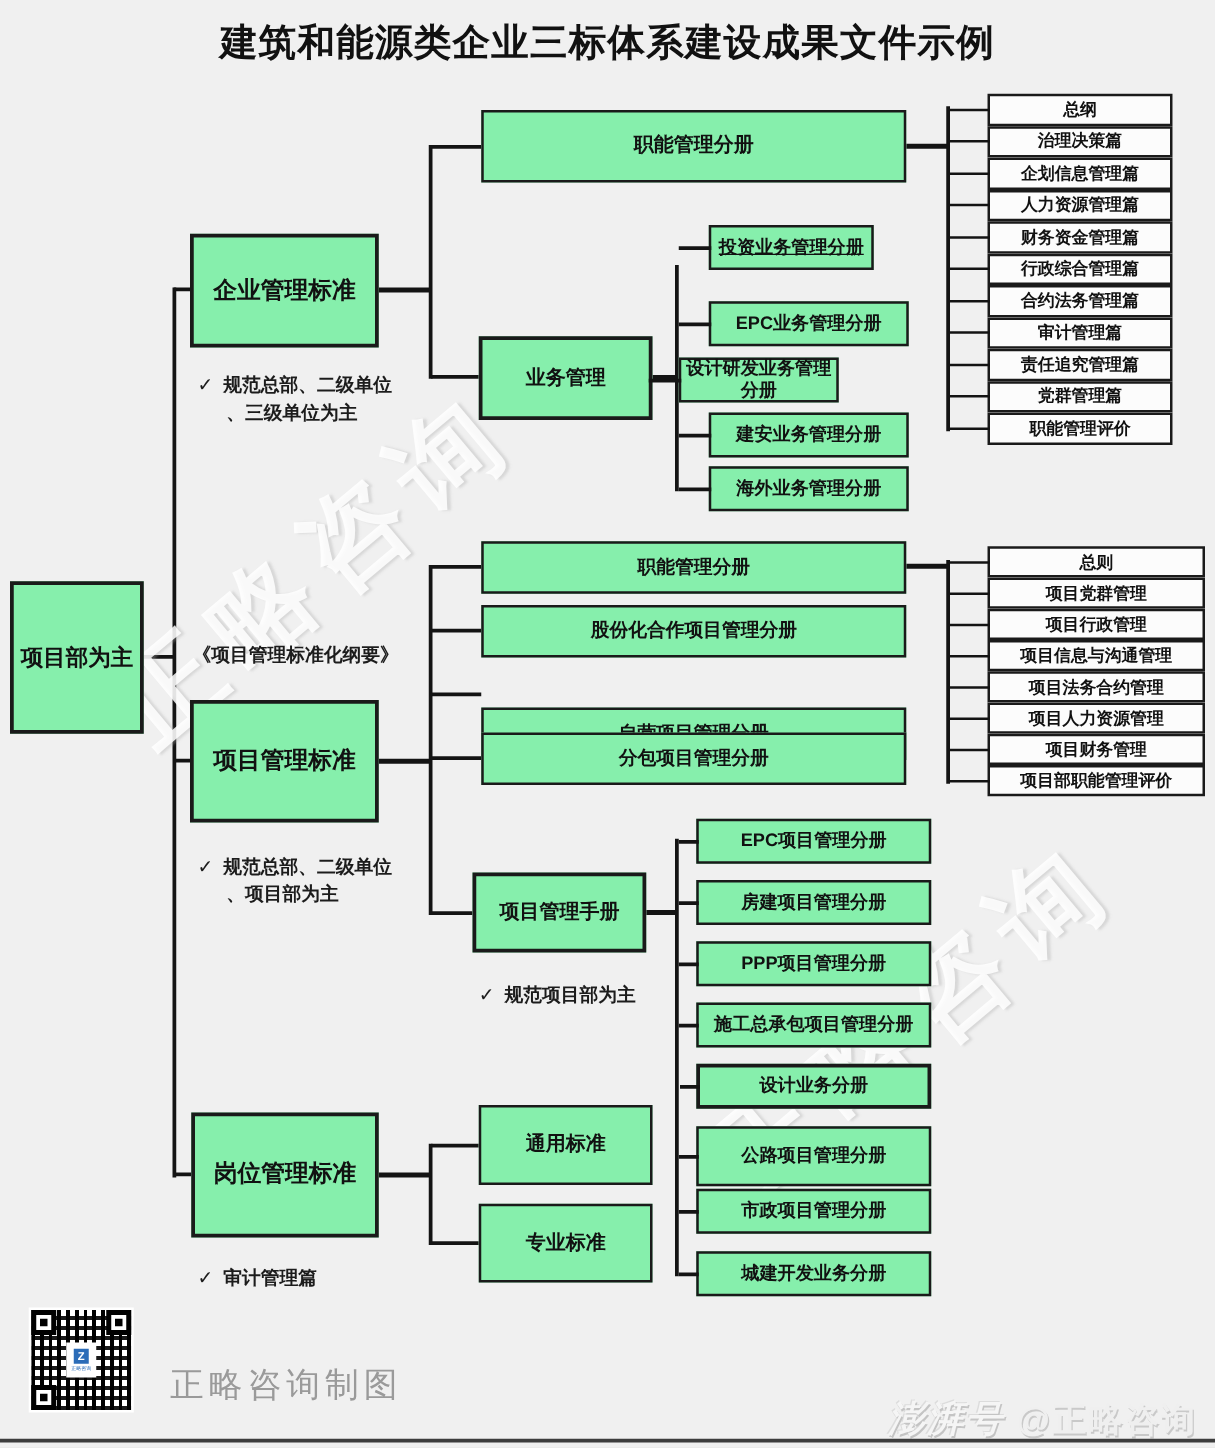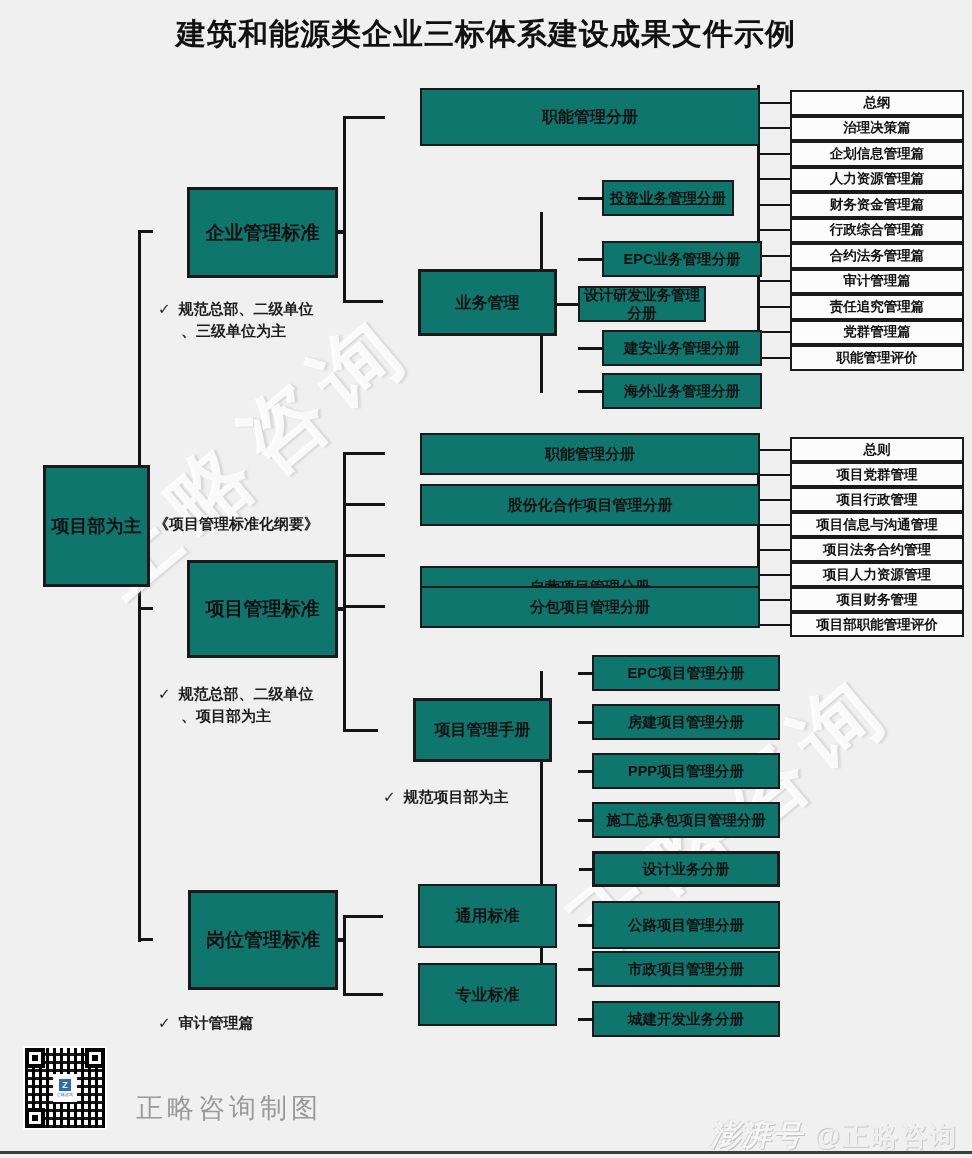--- a/index.html
+++ b/index.html
@@ -8,25 +8,24 @@
   #canvas {
     position:relative; width:972px; height:1158px; margin:0 auto;
     background:#f0f0f0; overflow:hidden;
   }
   .title {
     position:absolute; left:0; top:14px; width:100%;
     text-align:center; font-size:30px; font-weight:900; color:#111;
     letter-spacing:1px;
   }
   .box {
-    position:absolute; background:#0f766e; border:2px solid #1a1a1a;
+    position:absolute; background:#86efac; border:2px solid #1a1a1a;
     display:flex; align-items:center; justify-content:center;
     font-weight:bold; color:#111; text-align:center; line-height:1.25;
     z-index:3;
-    margin-left:35px;
   }
   .box.thick { border-width:3px; }
   .root  { font-size:18px; }
   .branch{ font-size:19px; }
   .mid   { font-size:16px; }
   .wide  { font-size:15px; }
   .leaf  { font-size:14.5px; }
   .line { position:absolute; background:#141414; z-index:1; }
   .note {
     position:absolute; font-size:15px; font-weight:bold; color:#1c1c1c;
@@ -142,21 +141,21 @@
   <div class="box root thick" style="left:8px; top:465px; width:107px; height:122px;">项目部为主</div>
 
   <div class="box branch thick" style="left:152px; top:187px; width:151px; height:91px;">企业管理标准</div>
   <div class="note" style="left:158px; top:298px; width:230px;">
     <div><span class="chk">✓</span><span>规范总部、二级单位</span></div>
     <div class="ind">、三级单位为主</div>
   </div>
 
   <div class="box mid" style="left:385px; top:88px; width:340px; height:58px;">职能管理分册</div>
 
-  <div class="vlist" style="left:790px; top:75px; width:174px;margin-top:15px;">
+  <div class="vlist" style="left:790px; top:75px; width:148px;">
     <div class="row" style="height:25.5px;">总纲</div>
     <div class="row" style="height:25.5px;">治理决策篇</div>
     <div class="row" style="height:25.5px;">企划信息管理篇</div>
     <div class="row" style="height:25.5px;">人力资源管理篇</div>
     <div class="row" style="height:25.5px;">财务资金管理篇</div>
     <div class="row" style="height:25.5px;">行政综合管理篇</div>
     <div class="row" style="height:25.5px;">合约法务管理篇</div>
     <div class="row" style="height:25.5px;">审计管理篇</div>
     <div class="row" style="height:25.5px;">责任追究管理篇</div>
     <div class="row" style="height:25.5px;">党群管理篇</div>

